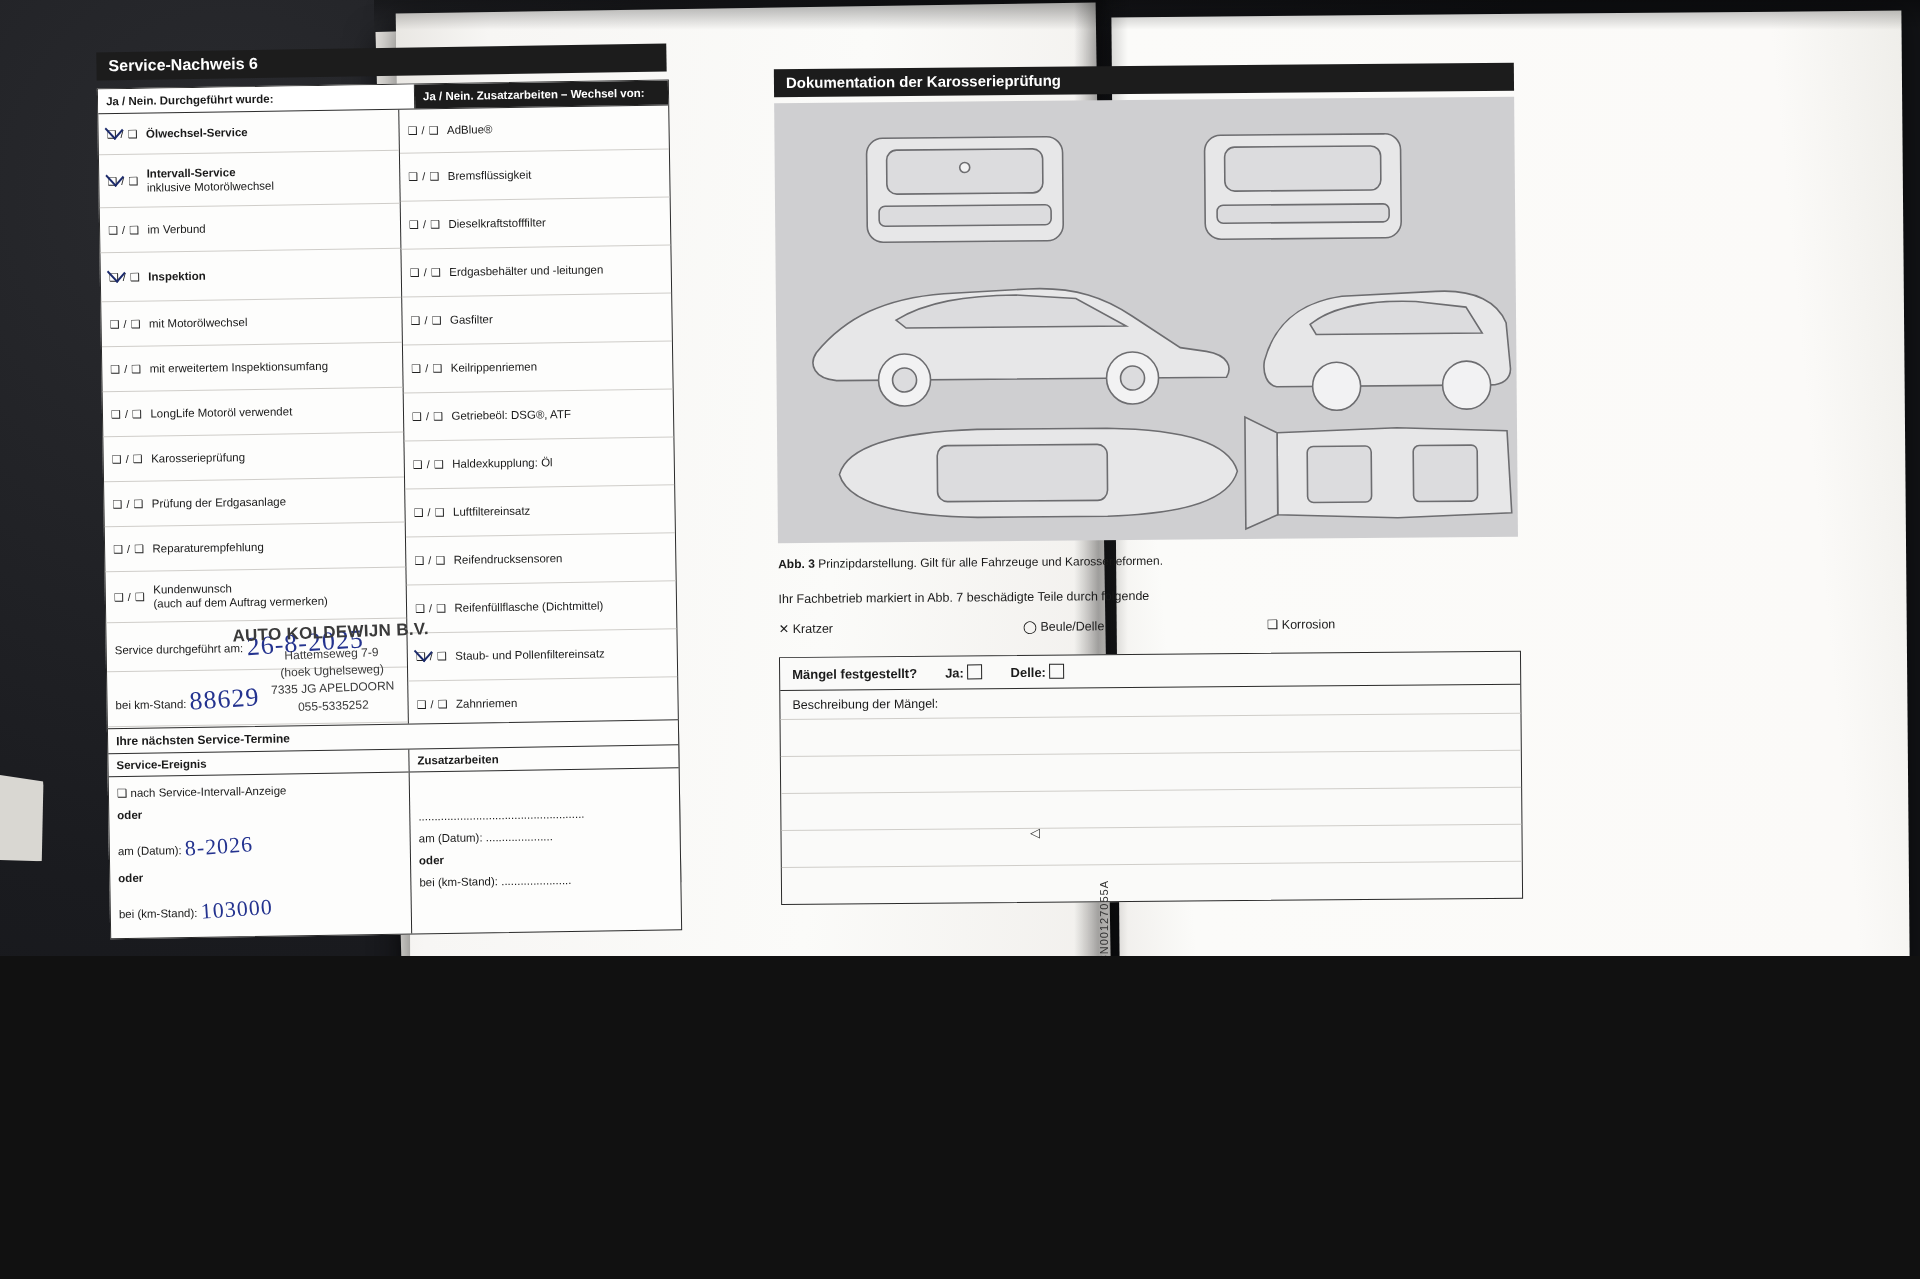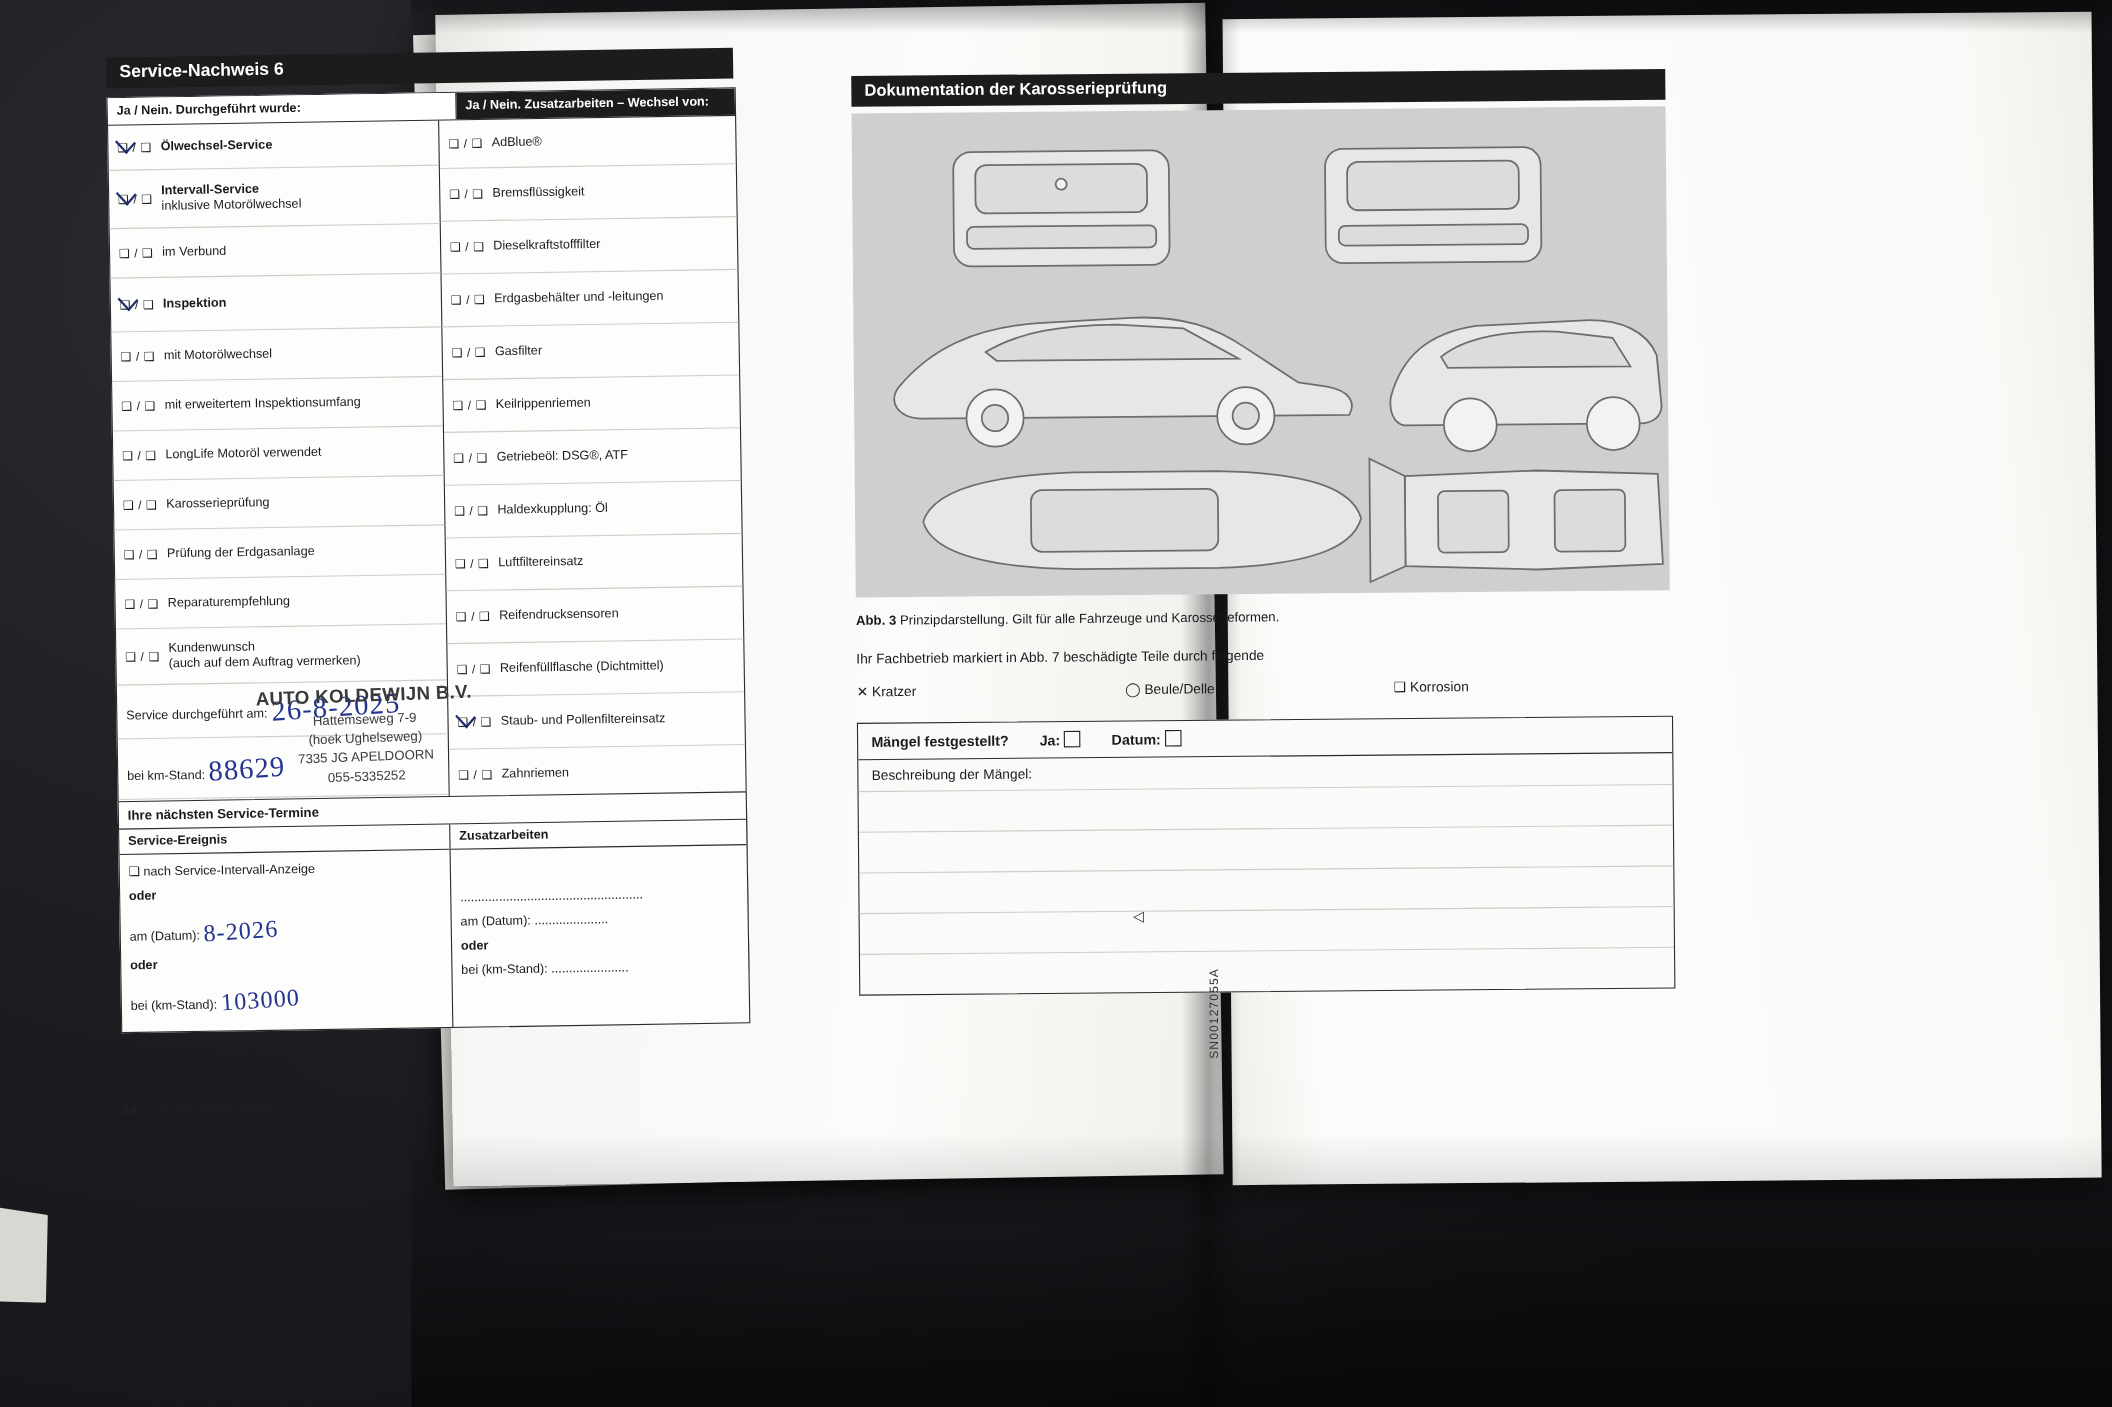--- a/index.html
+++ b/index.html
@@ -1,17 +1,17 @@
 <!DOCTYPE html>
 <html><head>
 <meta charset="utf-8">
 <style>
   html,body{margin:0;padding:0;background:#111;}
   body{width:1920px;height:1279px;overflow:hidden;font-family:"Liberation Sans",sans-serif;}
-  #stage{position:relative;width:1920px;height:1279px;background:#15161a;overflow:hidden;}
+  #stage{position:relative;width:1920px;height:956px;background:#15161a;overflow:hidden;}
 
   
   .carpet{position:absolute;inset:0;background:
      radial-gradient(circle at 12% 20%, #2a2b2f 0%, #1a1b1f 38%, #121316 70%),
      repeating-linear-gradient(27deg, rgba(255,255,255,.022) 0 2px, rgba(0,0,0,.02) 2px 4px),
      repeating-linear-gradient(-63deg, rgba(255,255,255,.018) 0 3px, rgba(0,0,0,.02) 3px 6px);
   }
   .carpet:after{content:"";position:absolute;inset:0;
      background:radial-gradient(ellipse at 50% 55%, rgba(255,255,255,.06), rgba(0,0,0,.0) 60%);}
   .corner-paper{position:absolute;left:-10px;bottom:92px;width:58px;height:96px;background:#d9d7d2;
@@ -374,21 +374,21 @@
     <div class="legend">
       <div>✕ Kratzer</div>
       <div>◯ Beule/Delle</div>
       <div>❑ Korrosion</div>
     </div>
 
     <div class="defect">
       <div class="defect-hd">
         <span>Mängel festgestellt?</span>
         <span><span>Ja:</span> <i class="cbx"></i></span>
-        <span><span>Datum:</span> <i class="cbx"></i></span>
+        <span><span>Delle:</span> <i class="cbx"></i></span>
       </div>
       <div class="defect-desc">Beschreibung der Mängel:</div>
       <div class="defect-line"></div>
       <div class="defect-line"></div>
       <div class="defect-line"></div>
       <div class="defect-line"></div>
       <div class="defect-line"></div>
     </div>
   </div>
 

